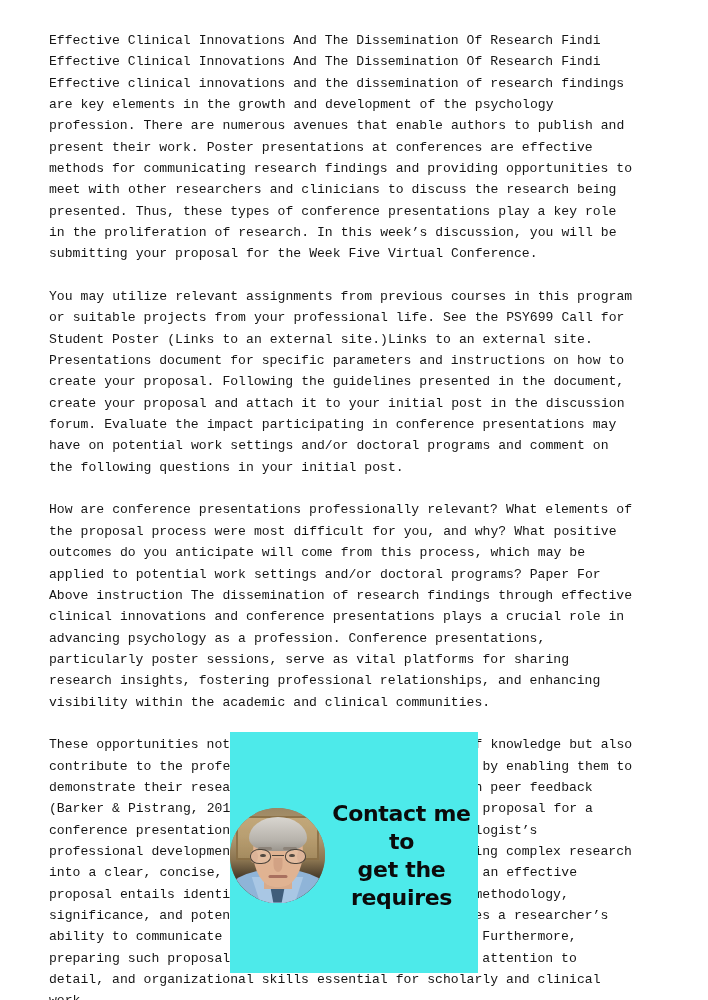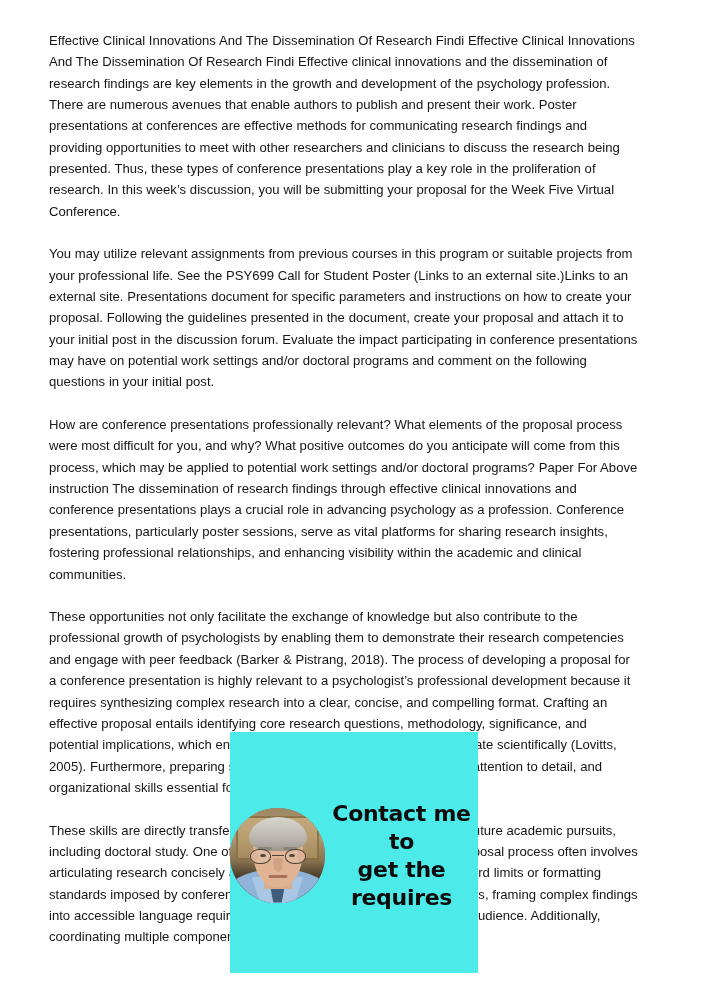--- a/index.html
+++ b/index.html
@@ -29,21 +29,21 @@
   }
 
   #document-body {
     position: absolute;
     left: 49px;
     top: 30px;
     width: 590px;
   }
 
   .doc-paragraph {
-    font-family: Liberation Sans, sans-serif;
+    font-family: Liberation Mono, monospace;
     font-size: 13.1px;
     line-height: 21.35px;
     color: #151515;
     margin: 0 0 21.3px 0;
     text-align: left;
     letter-spacing: 0.01px;
     word-spacing: 0.1px;
   }
   .doc-paragraph:last-child { margin-bottom: 0; }
 

